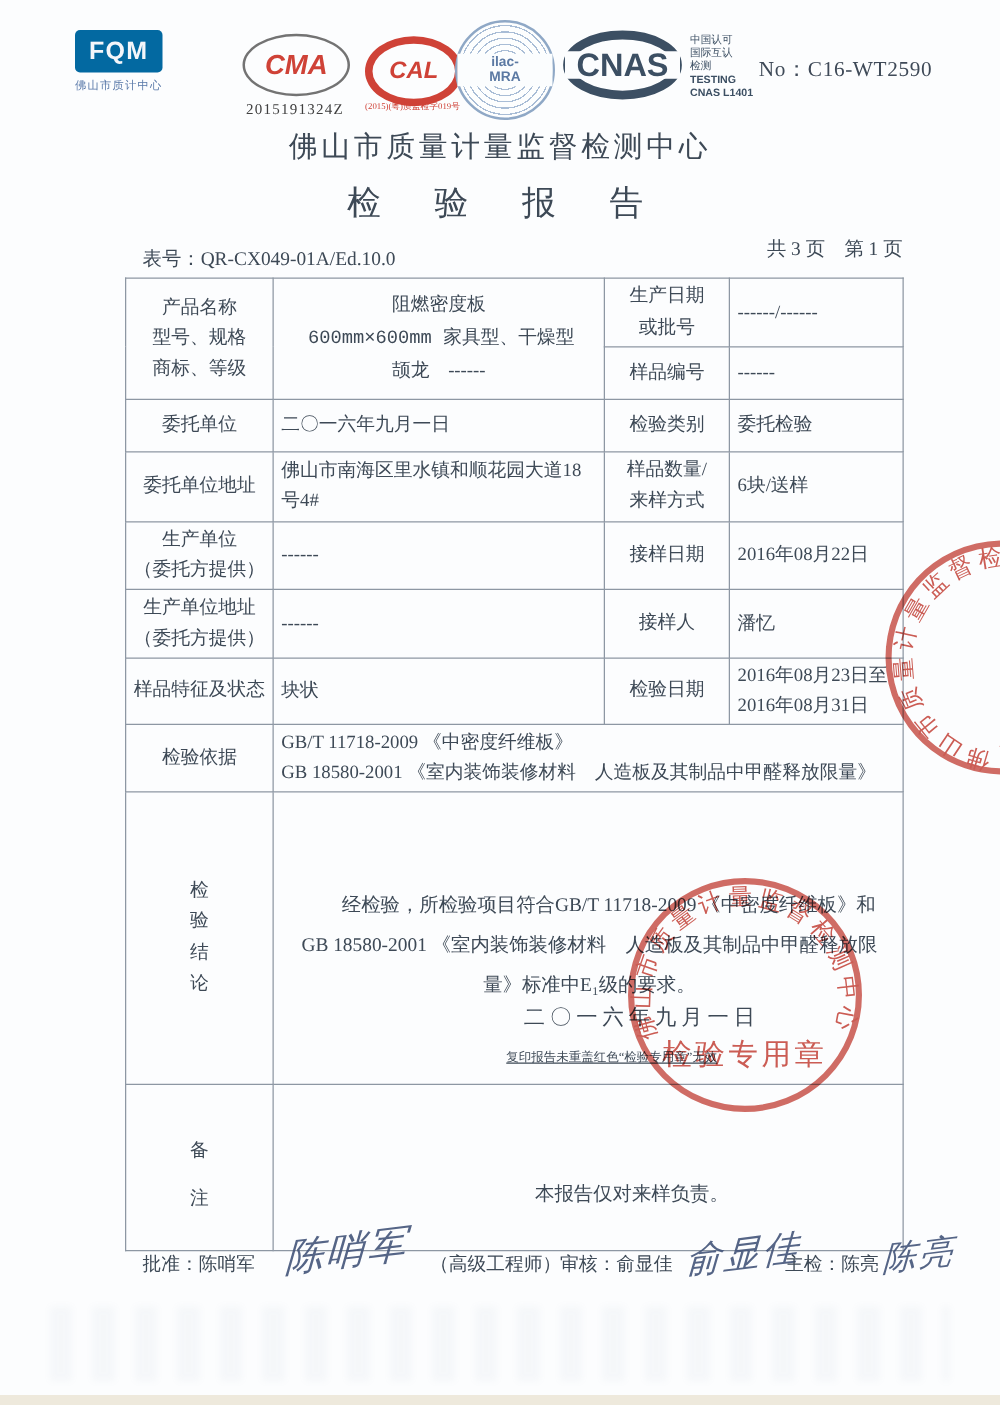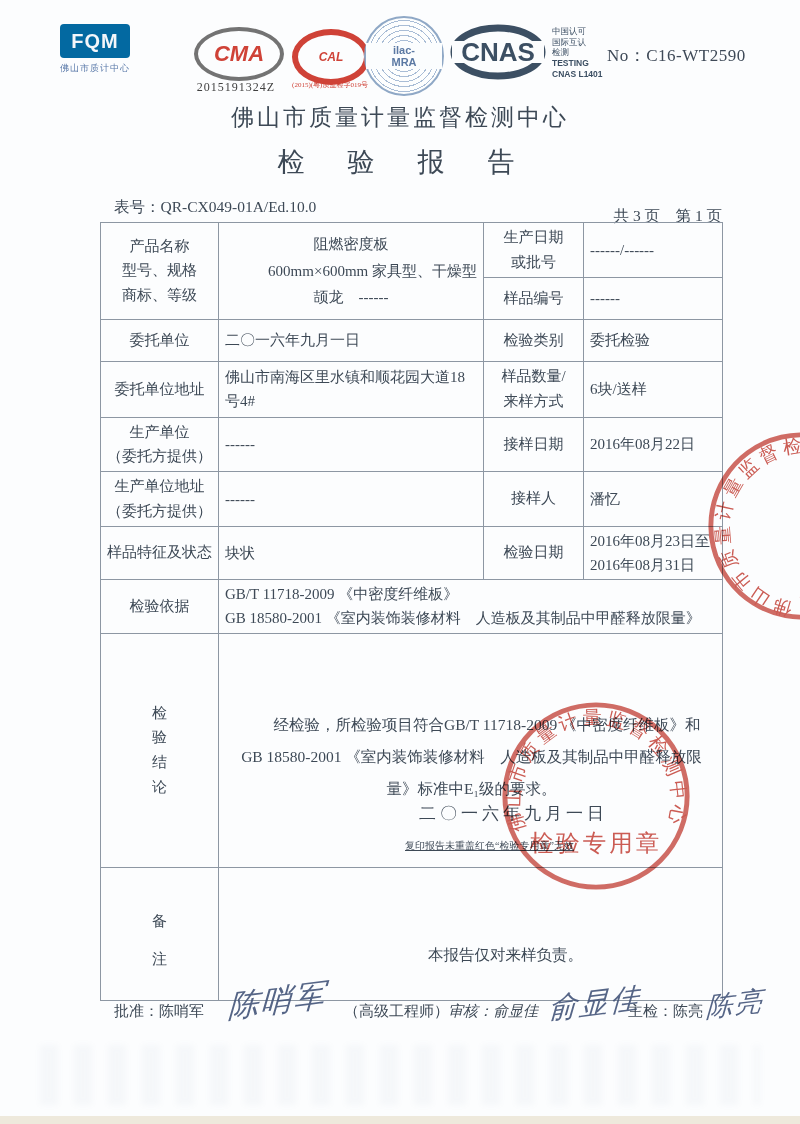--- a/index.html
+++ b/index.html
@@ -16,45 +16,45 @@
   
   .fqm-box{
     left:60px;top:24px;width:70px;height:34px;border-radius:4px;
     background:#0369a1;color:#f4f6fa;font-weight:bold;font-size:20px;
     display:flex;align-items:center;justify-content:center;
     font-family:"Liberation Sans",sans-serif;letter-spacing:1px;
   }
   .fqm-cap{left:44px;top:62px;width:102px;text-align:center;font-size:9px;color:#5878a8;letter-spacing:1px;}
   .oval{border-radius:50%;display:flex;align-items:center;justify-content:center;
     font-family:"Liberation Sans",sans-serif;font-weight:bold;color:#cf4237;}
-  .cma-oval{left:194px;top:27px;width:82px;height:46px;border:4px solid #737373;font-size:22px;font-style:italic;}
+  .cma-oval{left:194px;top:27px;width:82px;height:46px;border:2px solid #737373;font-size:22px;font-style:italic;}
   .cma-cap{left:186px;top:80px;width:100px;text-align:center;font-size:12px;color:#404040;letter-spacing:1px;font-family:"Liberation Serif",serif;}
-  .cal-oval{left:292px;top:29px;width:66px;height:44px;border:6px solid #cf4237;font-size:12px;font-style:italic;}
+  .cal-oval{left:292px;top:29px;width:66px;height:44px;border:6px solid #cf4237;font-size:19px;font-style:italic;}
   .cal-cap{left:282px;top:80px;width:96px;text-align:center;font-size:7px;color:#cf4237;white-space:nowrap;}
   .ilac{left:364px;top:16px;width:76px;height:76px;border-radius:50%;
     background:repeating-radial-gradient(circle at 50% 50%, #a9bdd6 0 1px, #fdfefe 1px 5px);
     border:2px solid #8fa8c6;display:flex;align-items:center;justify-content:center;}
   .ilac-band{background:#fbfdfe;width:74px;text-align:center;font-size:11px;font-weight:bold;
     color:#5b79a3;font-family:"Liberation Sans",sans-serif;padding:1px 16px;}
   .cnas-wrap{left:450px;top:24px;width:96px;height:56px;}
   .cnas-cap{left:552px;top:26px;width:84px;font-size:8.5px;line-height:1.25;color:#3c4f63;font-family:"Liberation Sans",sans-serif;}
   .cnas-cap .b{font-weight:bold;}
   .report-no{left:607px;top:44px;font-size:17px;color:#3f4a58;letter-spacing:.5px;}
   
   .org-title{left:0;top:102px;width:800px;text-align:center;font-size:23px;letter-spacing:3px;color:#3d4956;}
   .doc-title{left:0;top:144px;width:800px;text-align:center;font-size:27px;letter-spacing:8px;color:#3d4956;}
   .meta-left{left:114px;top:197px;font-size:15.5px;}
-  .meta-right{left:562px;top:206px;width:160px;text-align:right;font-size:15.5px;}
+  .meta-right{left:562px;top:189px;width:160px;text-align:right;font-size:15.5px;}
   
   table.doc{position:absolute;left:100px;top:222px;width:622px;border-collapse:collapse;table-layout:fixed;}
   table.doc td{border:1px solid #8d97a3;font-size:15px;color:#3d4956;padding:2px 6px;vertical-align:middle;}
   td.lbl{text-align:center;line-height:1.65;}
   td.val{text-align:left;padding-left:10px;line-height:1.6;}
   td.valcenter{text-align:center;line-height:1.75;}
-  td.valcenter .ln2{text-align:right;padding-left:4px;}
+  td.valcenter .ln2{text-align:center;padding-left:4px;font-family:Liberation Mono, monospace;}
   .vert{display:flex;flex-direction:column;justify-content:space-evenly;align-items:center;height:100%;}
   .concl-cell{position:relative;vertical-align:top;}
   .concl-text{padding:14px 12px 0 14px;text-indent:2em;line-height:2.05;font-size:15.5px;text-align:center;}
   .concl-date{position:absolute;left:200px;top:168px;font-size:17px;letter-spacing:4px;white-space:nowrap;}
   .concl-note{position:absolute;left:186px;top:205px;font-size:10px;white-space:nowrap;text-decoration:underline;}
   .remark-cell{vertical-align:top;text-align:center;}
   .remark-text{padding-top:44px;padding-left:70px;font-size:15.5px;text-align:center;}
   
   .stamp{mix-blend-mode:multiply;opacity:.88;}
   .stamp-main{left:498px;top:698px;width:196px;height:196px;}
@@ -249,20 +249,20 @@
       <text font-size="19" fill="#c7463c" letter-spacing="1">
         <textPath href="#arcEdge" startOffset="0" textLength="300">佛山市质量计量监督检测中心</textPath>
       </text>
       <text x="100" y="156" text-anchor="middle" font-size="24" letter-spacing="3" fill="#c7463c">检验专用章</text>
     </svg>
   </div>
 
   <div class="abs foot" style="left:114px;">批准：陈哨军</div>
   <div class="sig" style="left:228px;top:980px;">陈哨军</div>
   <div class="abs foot" style="left:344px;">（高级工程师）</div>
-  <div class="abs foot" style="left:448px;font-style:italic;">审核：俞显佳</div>
+  <div class="abs foot" style="left:448px;">审核：俞显佳</div>
   <div class="sig" style="left:548px;top:984px;font-size:29px;">俞显佳</div>
   <div class="abs foot" style="left:628px;">主检：陈亮</div>
   <div class="sig" style="left:706px;top:986px;font-size:27px;">陈亮</div>
 
   <div class="abs bleed"></div>
   <div class="abs bottom-strip"></div>
 </div>
 
 </body></html>

